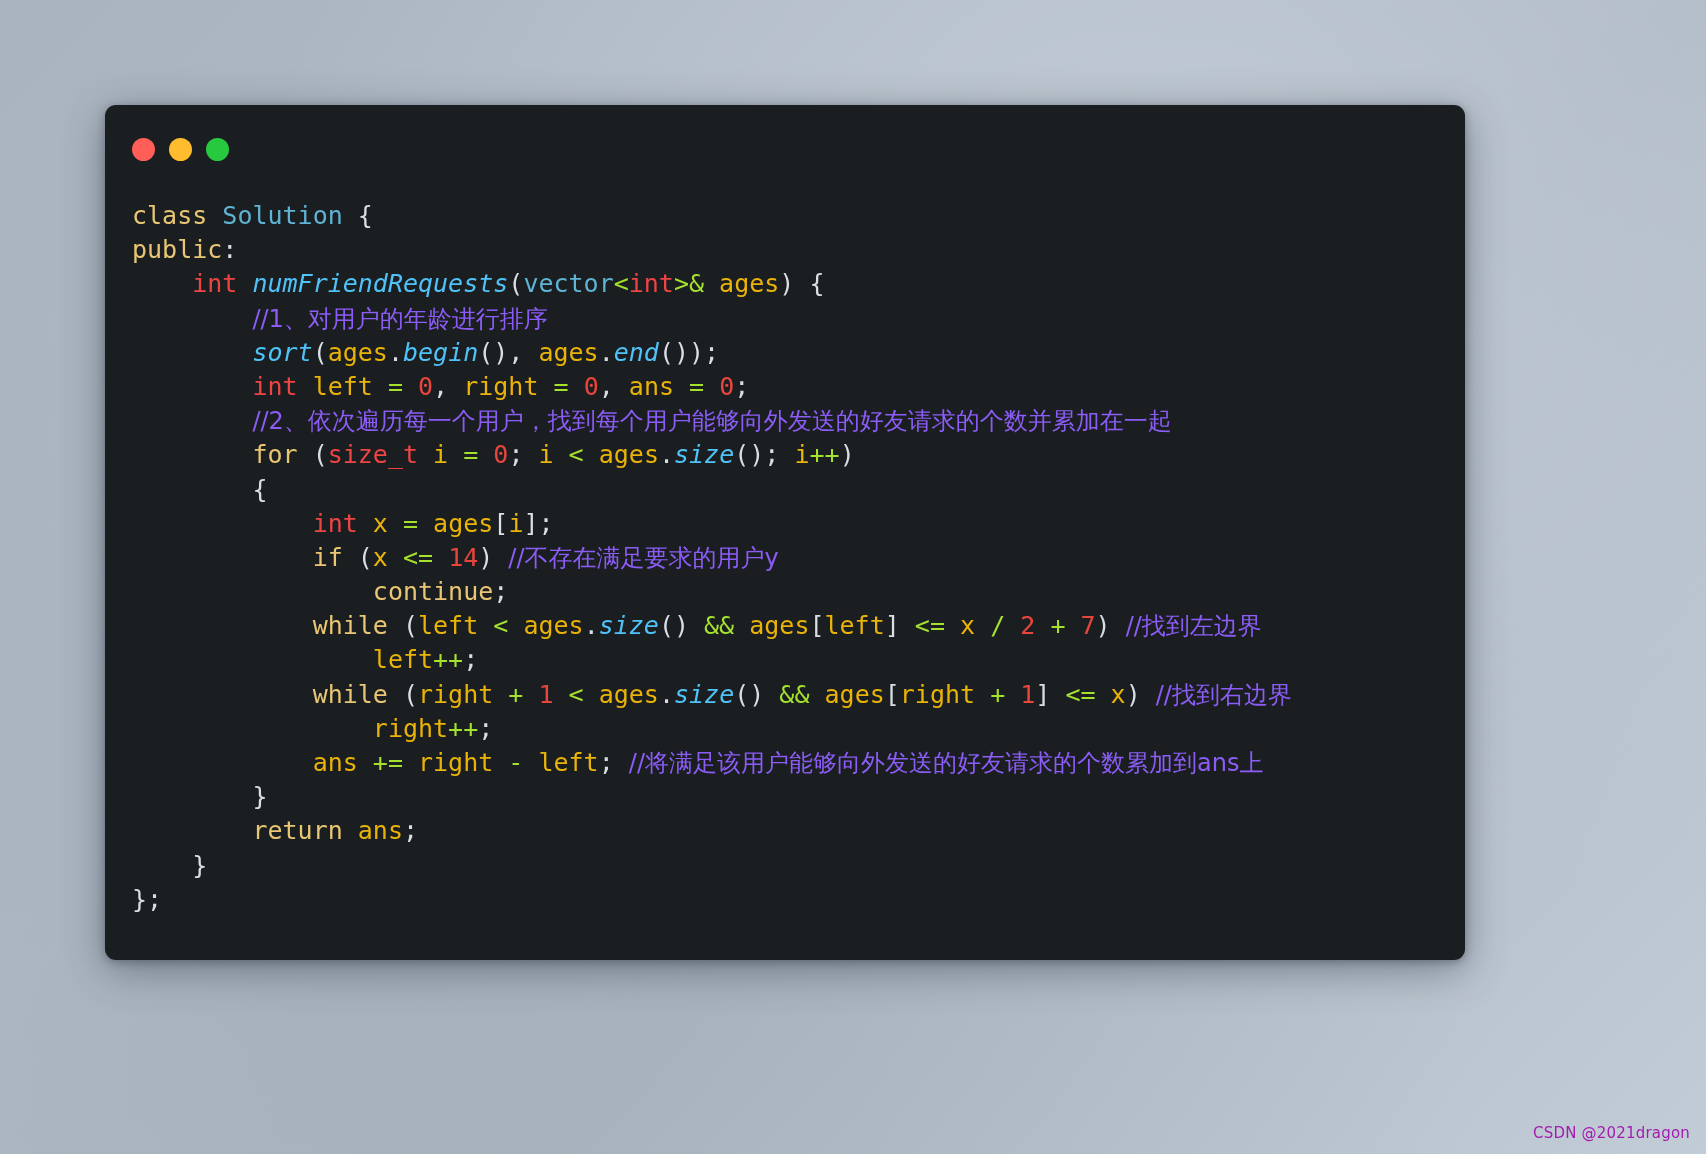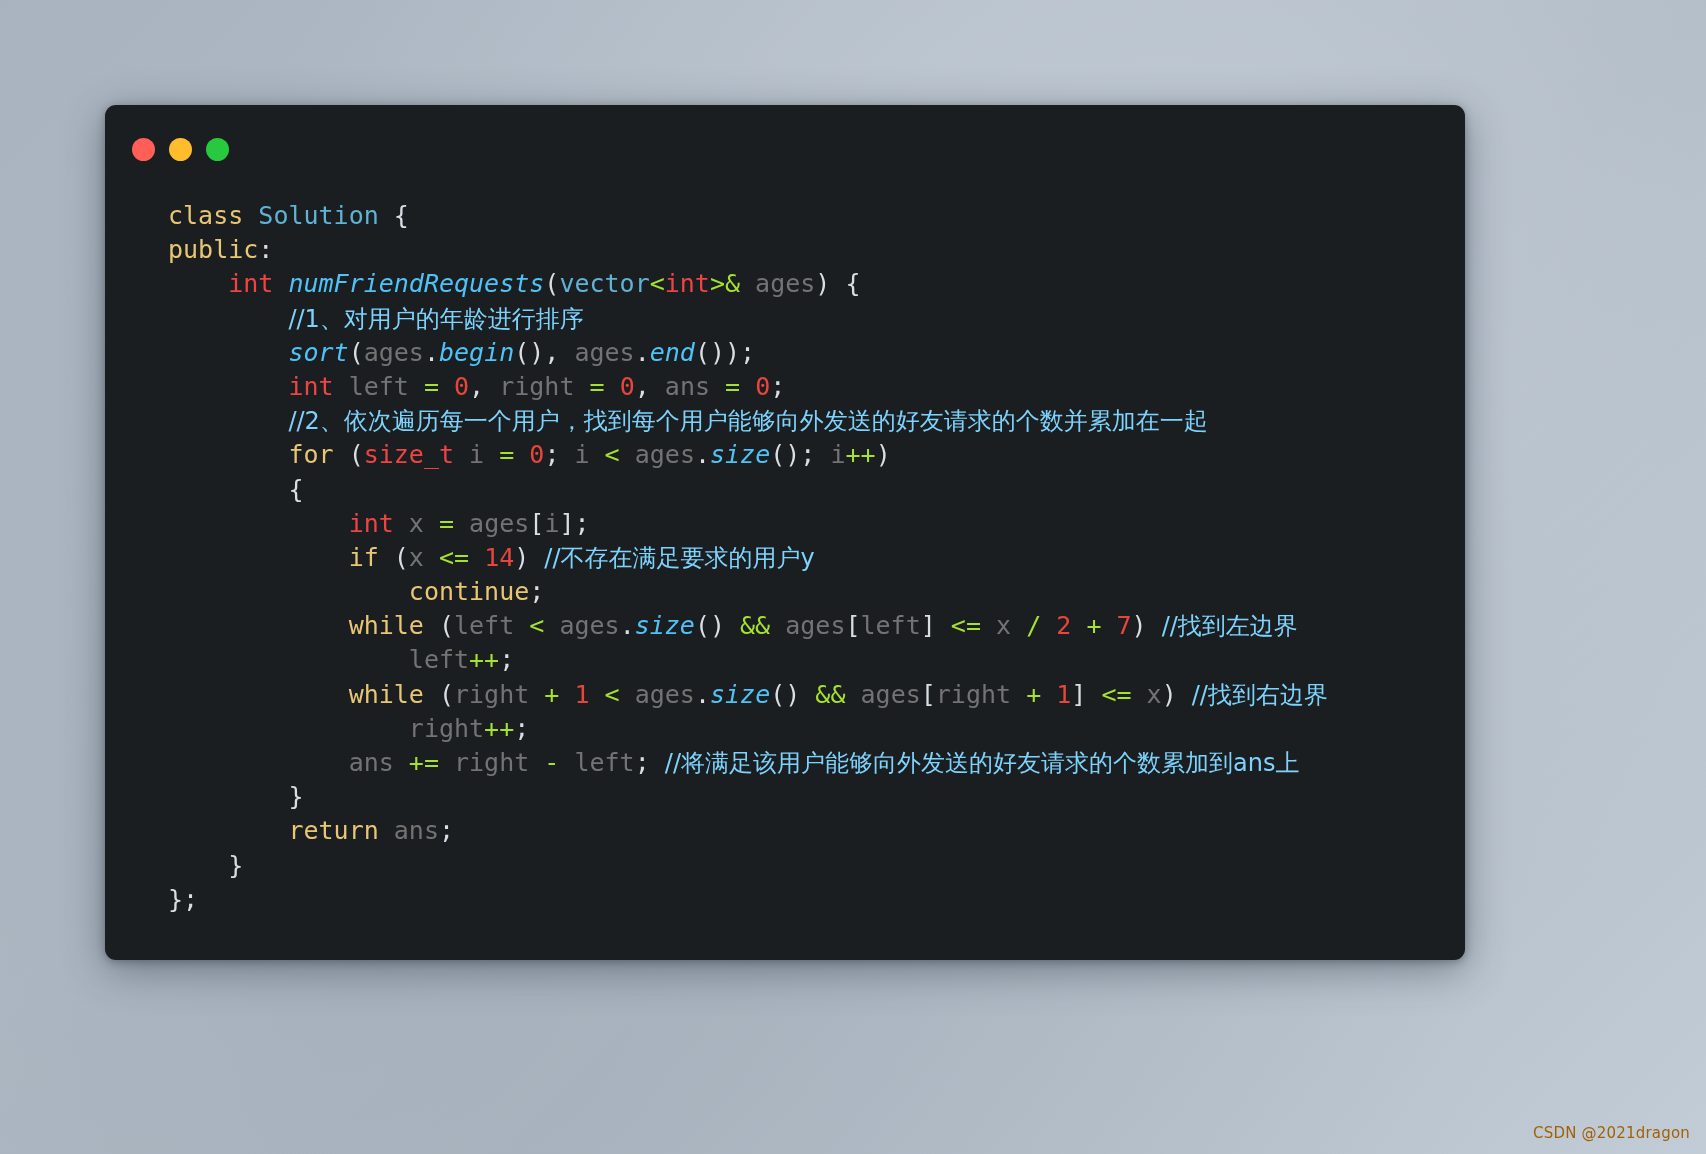--- a/index.html
+++ b/index.html
@@ -57,41 +57,41 @@
     left: 0;
     top: 80px;
     padding: 14px 18px 0 27px;
     font-family: "DejaVu Sans Mono", monospace;
     font-size: 25px;
     line-height: 34.2px;
     white-space: pre;
     letter-spacing: 0px;
   }
 
-  .ln { display: block; height: 34.2px; margin-left: 36px; }
+  .ln { display: block; height: 34.2px; }
 
   
   .kw   { color: #e8c673; }   
   .typ  { color: #ef4444; }   
   .cls  { color: #5fb3d4; }   
   .fn   { color: #4fc3f7; font-style: italic; }   
-  .id   { color: #737373; }   
+  .id   { color: #eab308; }   
   .num  { color: #e8453c; }   
   .op   { color: #a5e22e; }   
   .pun  { color: #d8dee4; }   
-  .cmt  { color: #7dd3fc; }   
+  .cmt  { color: #8b5cf6; }   
   .cmt-cjk { font-family: "DejaVu Sans", sans-serif; font-size: 24px; }
 
   #watermark {
     position: absolute;
     right: 16px;
     bottom: 12px;
     font-family: "DejaVu Sans", sans-serif;
     font-size: 15px;
-    color: #a16207;
+    color: #a21caf;
     letter-spacing: 0.2px;
   }
 </style>
 </head>
 <body>
 
 <div id="bg-wrap"></div>
 
 <div id="code-card">
 

